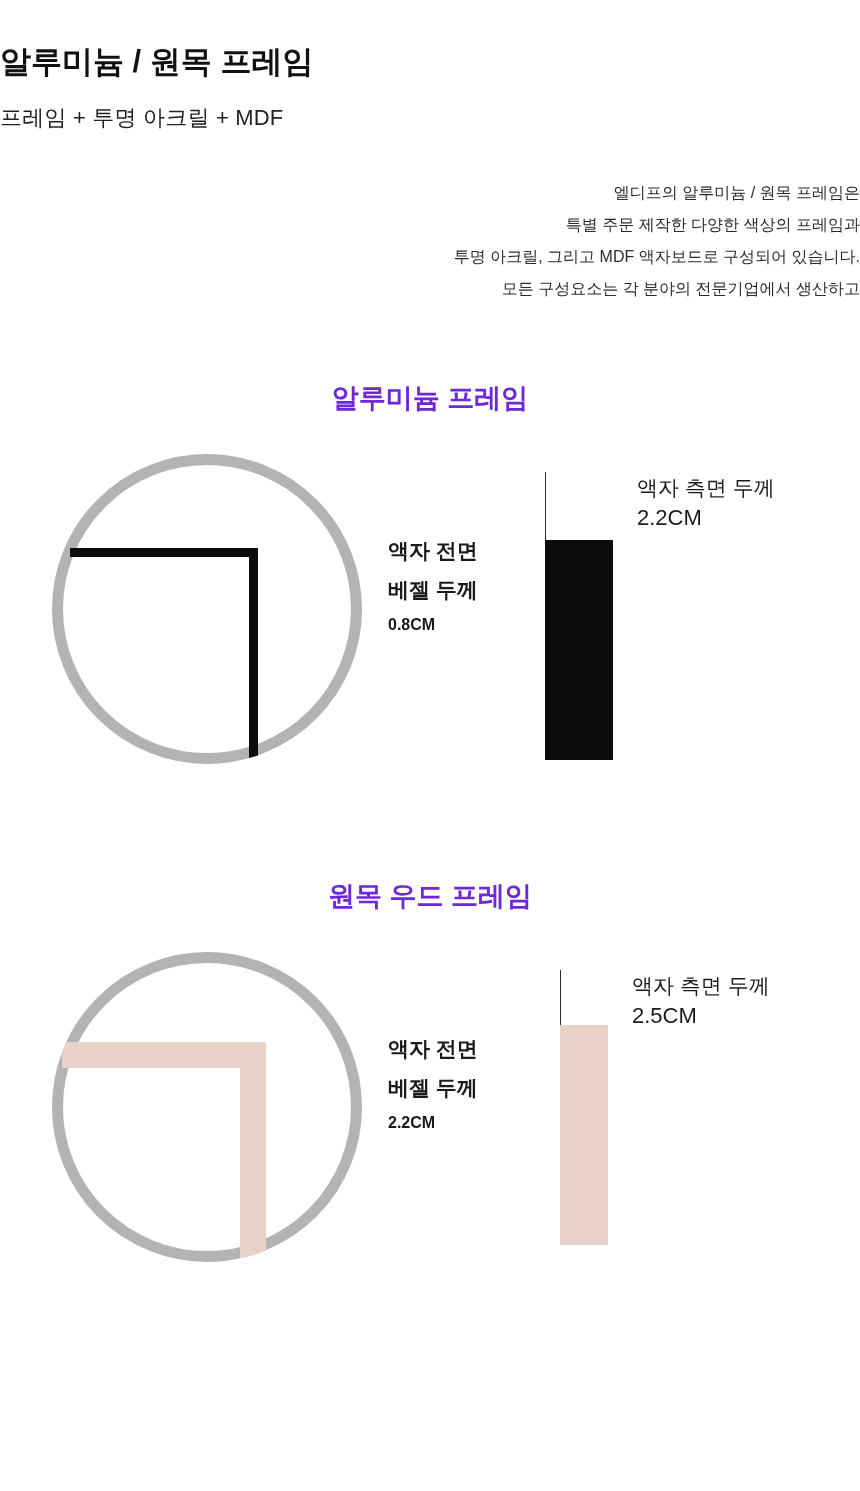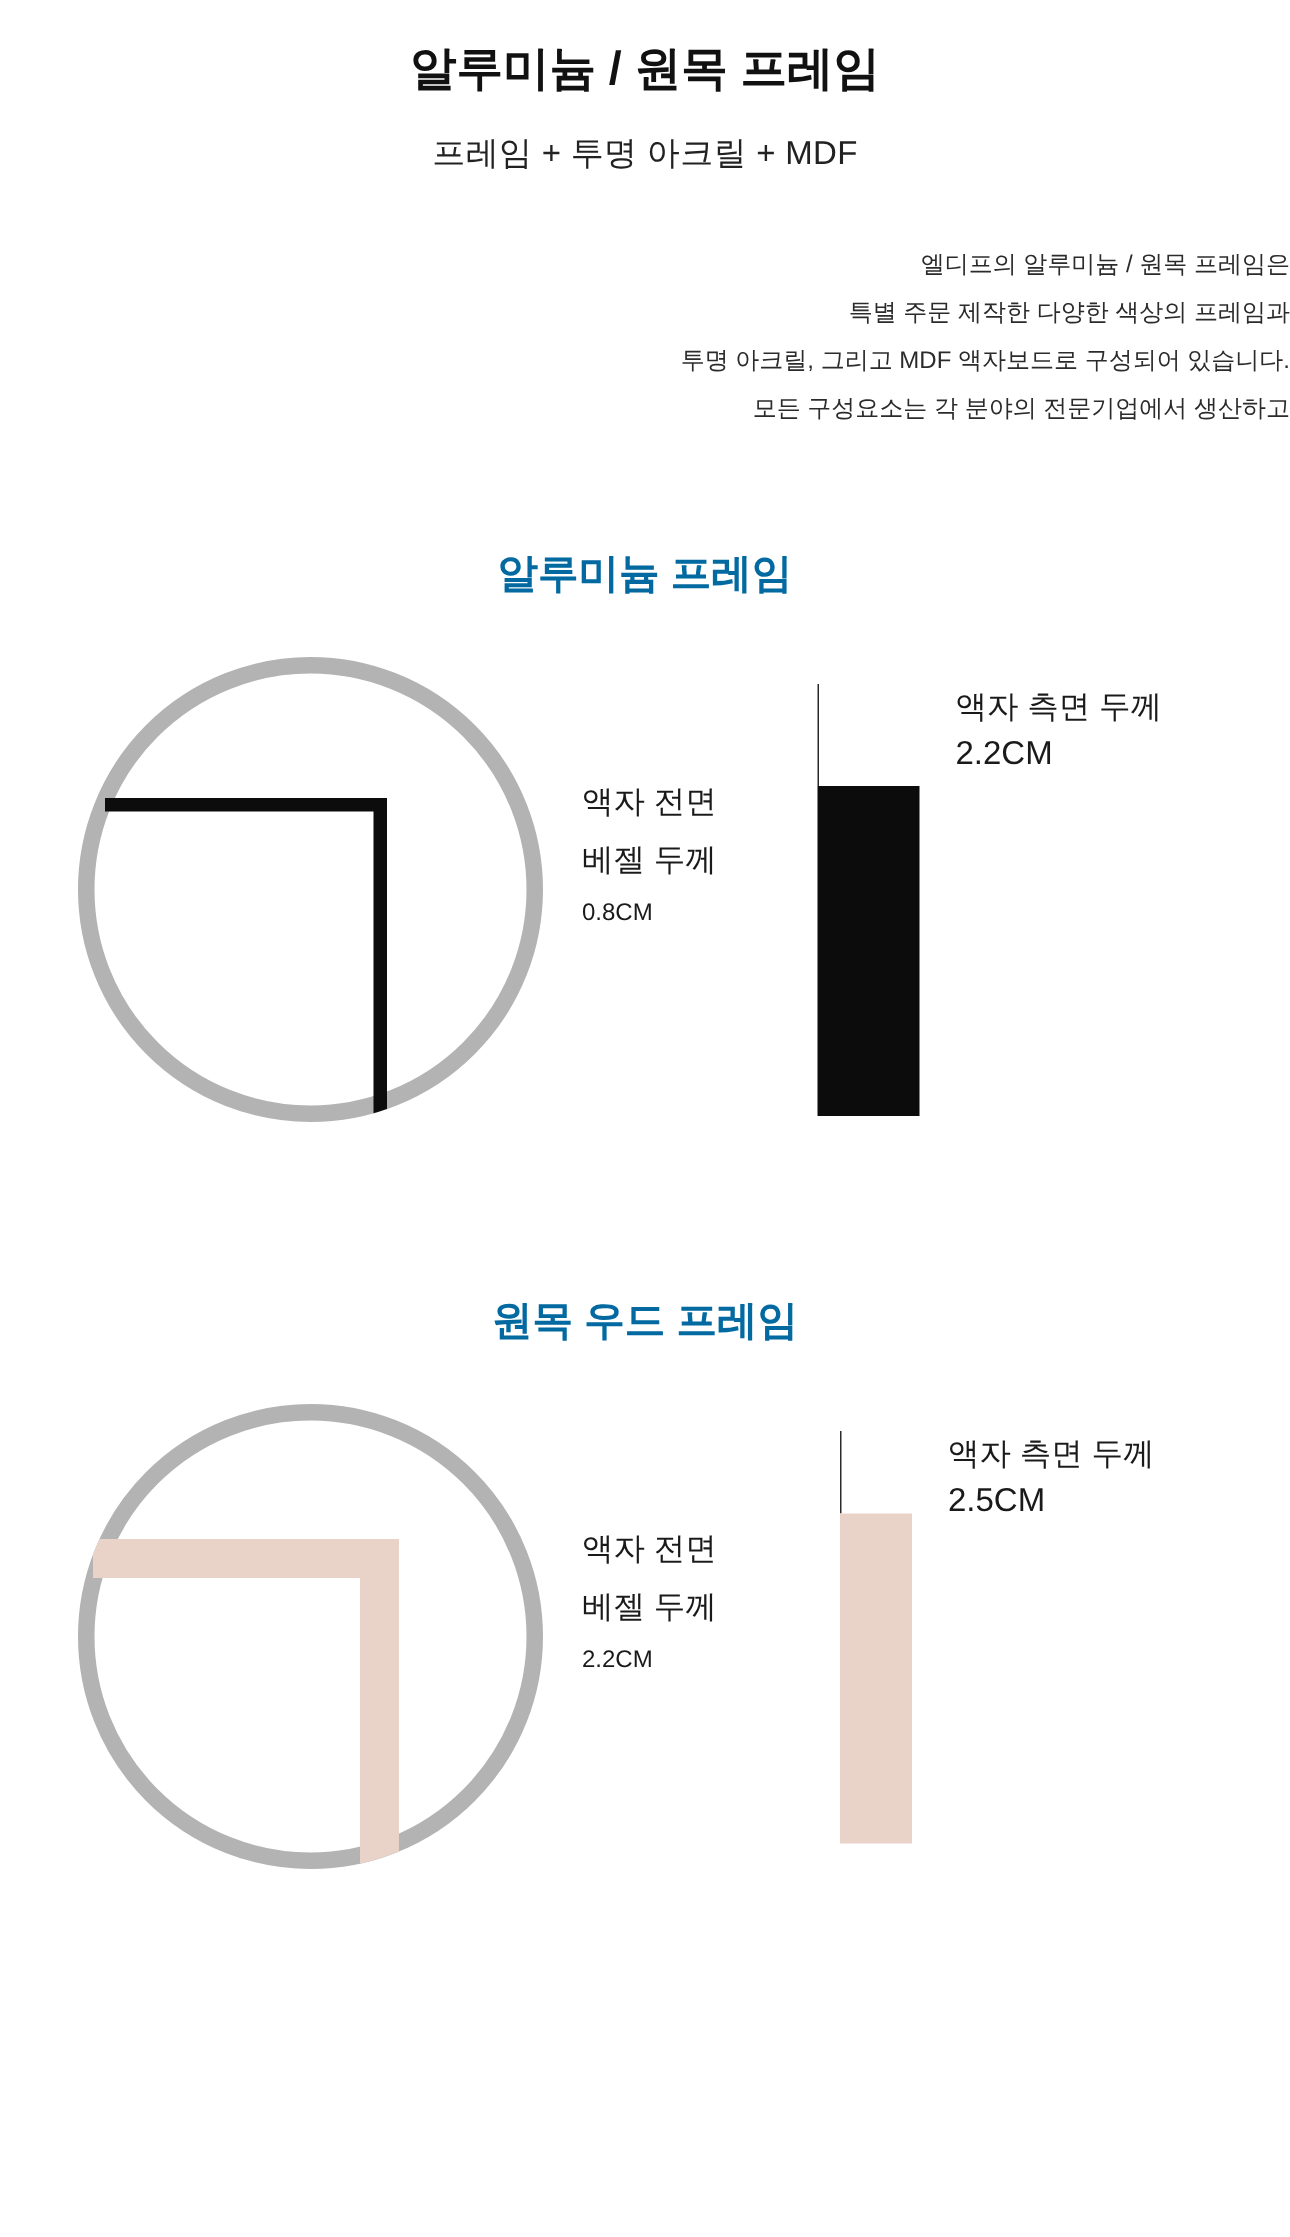--- a/index.html
+++ b/index.html
@@ -19,22 +19,21 @@
 
   .page {
     width: 860px;
     height: 1491px;
     position: relative;
     background: #ffffff;
   }
 
   
   .header {
-    text-align: center;
-    padding-top: 26px;
+    padding-top: 42px;
   }
   .title-main {
     font-size: 31px;
     font-weight: bold;
     letter-spacing: 0px;
     color: #111111;
     line-height: 1.3;
   }
   .title-sub {
     font-size: 23px;
@@ -57,21 +56,21 @@
     line-height: 2.0;
     color: #2b2b2b;
   }
   .desc div { white-space: nowrap; }
 
   
   .section-title {
     text-align: center;
     font-size: 27px;
     font-weight: bold;
-    color: #0369a1;
+    color: #6d28d9;
   }
   #sec1-title { margin-top: 75px; }
   #sec2-title { margin-top: 94px; }
 
   
   .diagram {
     position: relative;
     width: 860px;
     height: 330px;
     margin-top: 38px;
@@ -159,21 +158,21 @@
   #alu-bar { left: 0; top: 68px; width: 68px; height: 220px; background: #0c0c0c; }
   #alu-side-text { left: 76px; top: 2px; }
 
   
   #wood-bezel { left: 388px; top: 78px; }
   #wood-sidegroup { left: 560px; top: 18px; }
   #wood-tick { left: 0; top: 0; height: 55px; }
   #wood-bar { left: 0; top: 55px; width: 48px; height: 220px; background: #e9d3c8; }
   #wood-side-text { left: 56px; top: 2px; }
 
-  .nowrap { white-space: nowrap; }
+  .nowrap { white-space: nowrap; font-weight: bold; }
 </style>
 </head>
 <body>
 
 <div class="page">
 
   <div class="header">
     <div class="title-main">알루미늄 / 원목 프레임</div>
     <div class="title-compose">프레임 + 투명 아크릴 + MDF</div>
   </div>

